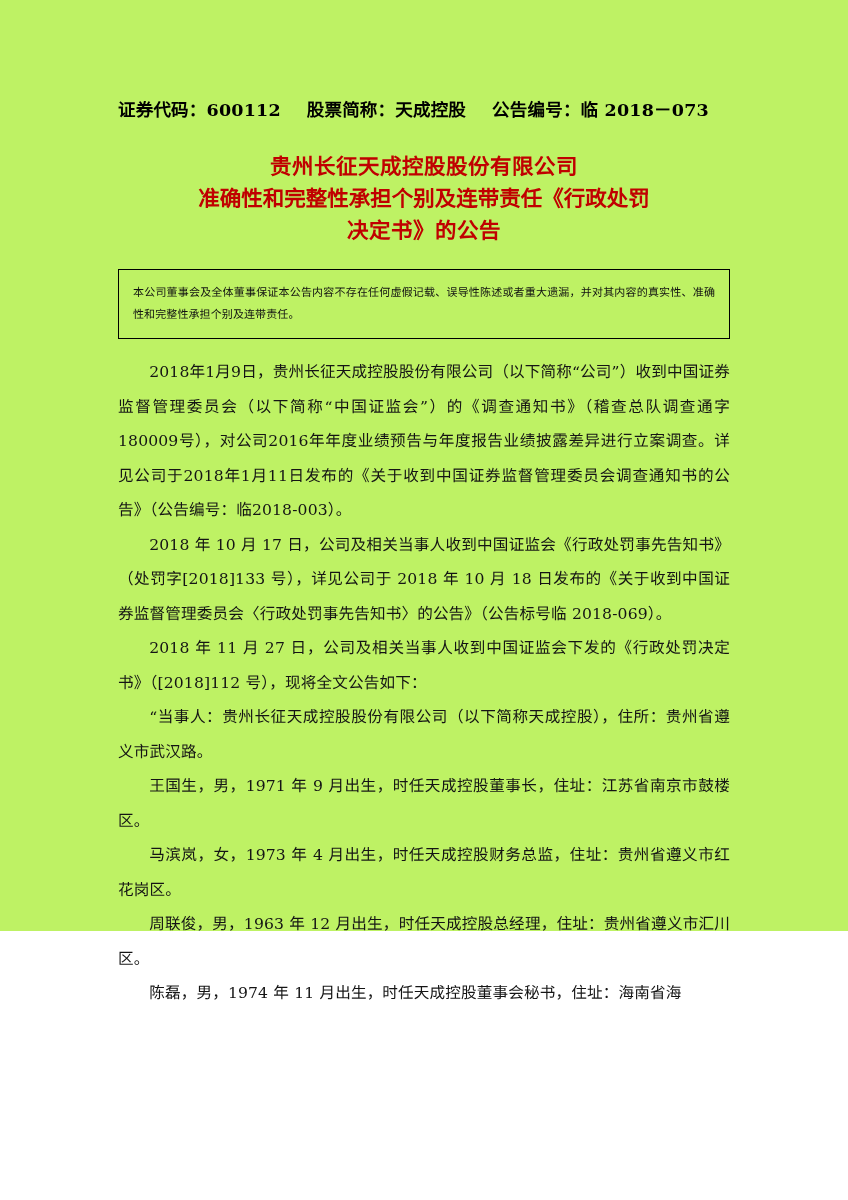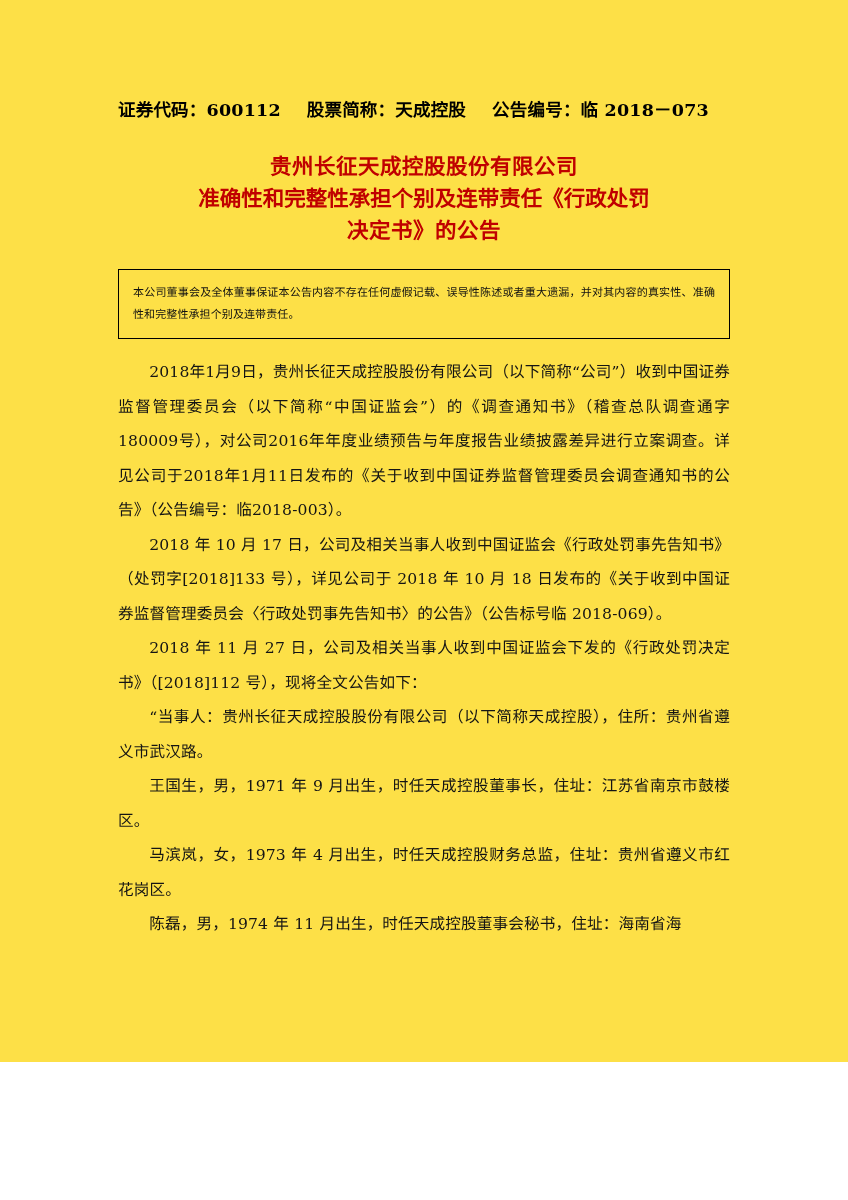--- a/index.html
+++ b/index.html
@@ -14,22 +14,22 @@
     position: relative;
     font-family: "DejaVu Serif", "Liberation Serif", serif;
     color: #1a1a1a;
     overflow: hidden;
   }
   .page {
     position: absolute;
     left: 0;
     top: 0;
     width: 848px;
-    height: 1062px;
-    background: #fde047;
+    height: 931px;
+    background: #bef264;
   }
   .content {
     position: absolute;
     left: 118px;
     top: 0;
     width: 612px;
   }
 
   
   .header-line {
@@ -111,17 +111,18 @@
       <div class="disclaimer-text">本公司董事会及全体董事保证本公告内容不存在任何虚假记载、误导性陈述或者重大遗漏，并对其内容的真实性、准确性和完整性承担个别及连带责任。</div>
     </div>
 
     <div class="body-block">
       <p class="para">2018年1月9日，贵州长征天成控股股份有限公司（以下简称“公司”）收到中国证券监督管理委员会（以下简称“中国证监会”）的《调查通知书》（稽查总队调查通字180009号），对公司2016年年度业绩预告与年度报告业绩披露差异进行立案调查。详见公司于2018年1月11日发布的《关于收到中国证券监督管理委员会调查通知书的公告》（公告编号：临2018-003）。</p>
       <p class="para">2018 年 10 月 17 日，公司及相关当事人收到中国证监会《行政处罚事先告知书》（处罚字[2018]133 号），详见公司于 2018 年 10 月 18 日发布的《关于收到中国证券监督管理委员会〈行政处罚事先告知书〉的公告》（公告标号临 2018-069）。</p>
       <p class="para">2018 年 11 月 27 日，公司及相关当事人收到中国证监会下发的《行政处罚决定书》（[2018]112 号），现将全文公告如下：</p>
       <p class="para">“当事人：贵州长征天成控股股份有限公司（以下简称天成控股），住所：贵州省遵义市武汉路。</p>
       <p class="para">王国生，男，1971 年 9 月出生，时任天成控股董事长，住址：江苏省南京市鼓楼区。</p>
       <p class="para">马滨岚，女，1973 年 4 月出生，时任天成控股财务总监，住址：贵州省遵义市红花岗区。</p>
+      <p class="para">周联俊，男，1963 年 12 月出生，时任天成控股总经理，住址：贵州省遵义市汇川区。</p>
       <p class="para">陈磊，男，1974 年 11 月出生，时任天成控股董事会秘书，住址：海南省海</p>
     </div>
 
   </div>
 </div>
 
 </body></html>

